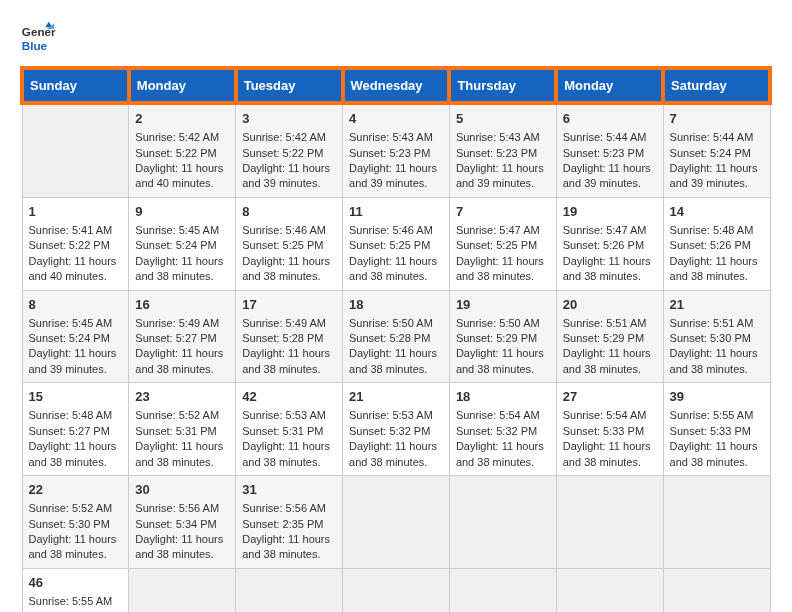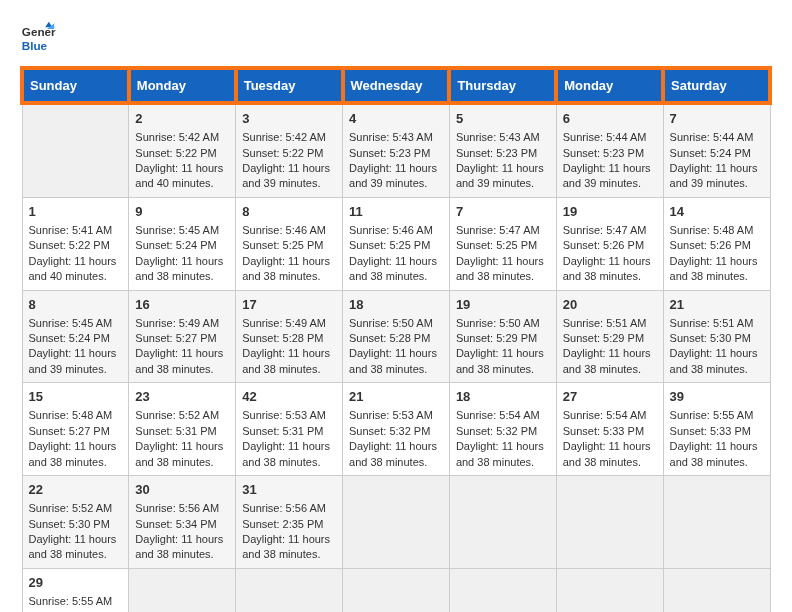--- a/index.html
+++ b/index.html
@@ -327,21 +327,21 @@
           <div>Daylight: 11 hours</div>
           <div>and 38 minutes.</div>
         </td>
         <td class="cell-empty"></td>
         <td class="cell-empty"></td>
         <td class="cell-empty"></td>
         <td class="cell-empty"></td>
       </tr>
       <tr>
         <td>
-          <span class="day-num">29</span>
+          <span class="day-num">46</span>
           <div>Sunrise: 5:55 AM</div>
           <div>Sunset: 5:34 PM</div>
         </td>
         <td class="cell-empty"></td>
         <td class="cell-empty"></td>
         <td class="cell-empty"></td>
         <td class="cell-empty"></td>
         <td class="cell-empty"></td>
         <td class="cell-empty"></td>
       </tr>

